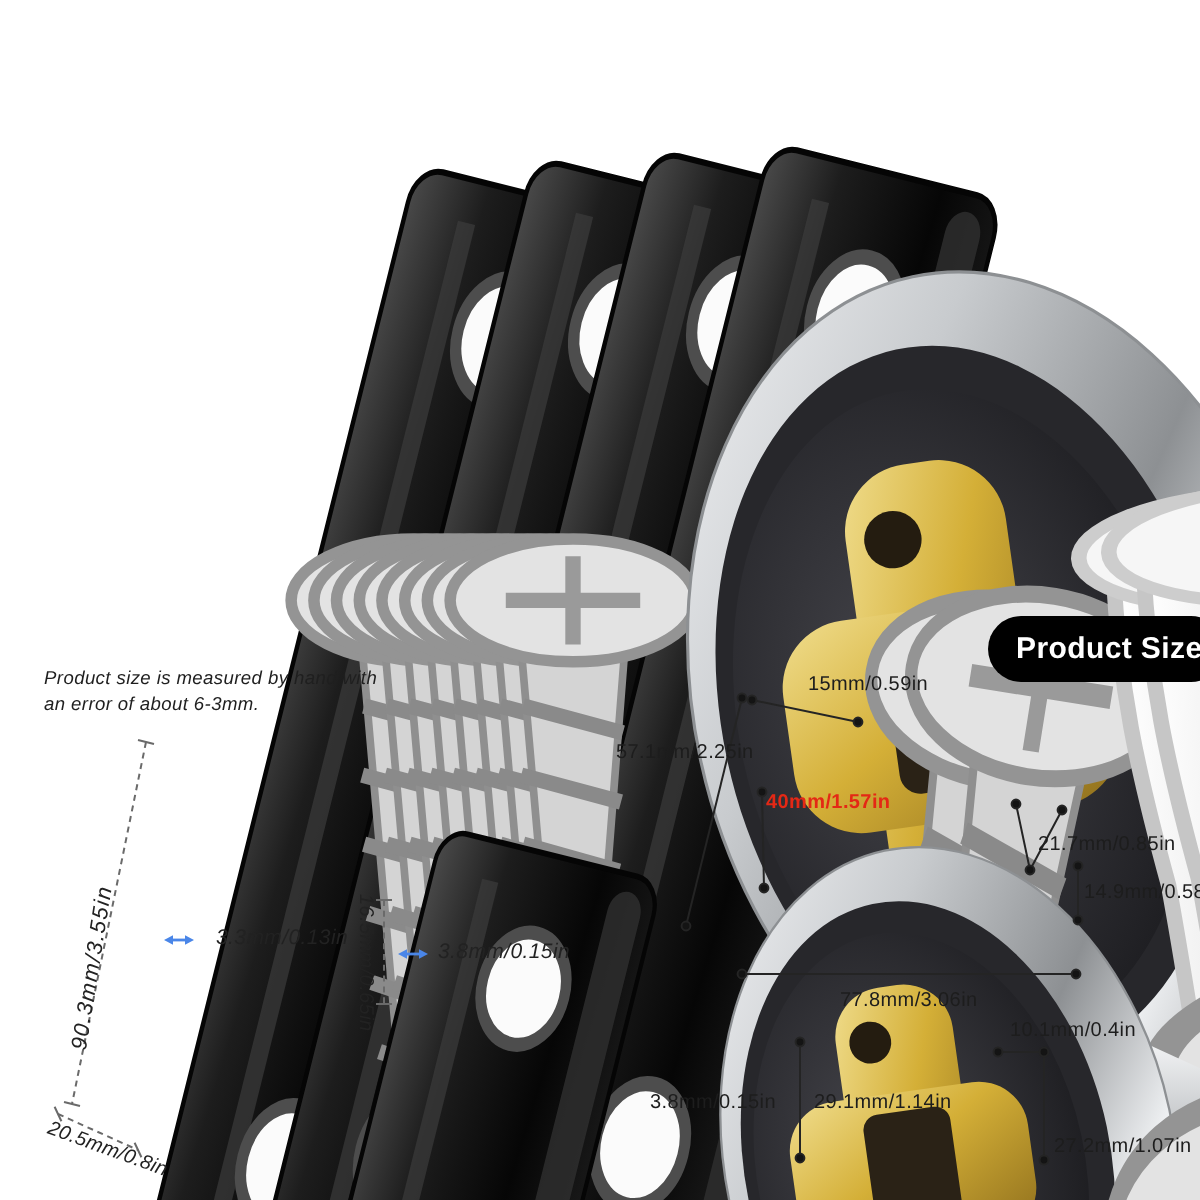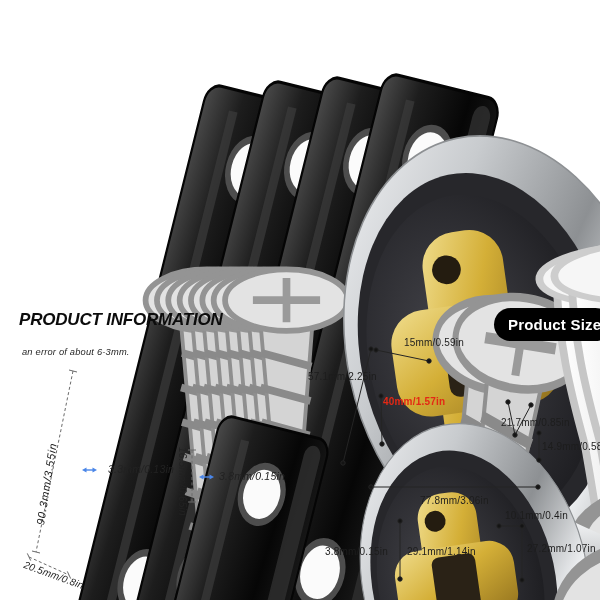--- a/index.html
+++ b/index.html
@@ -186,40 +186,40 @@
         <circle cx="400" cy="521" r="2.2"></circle>
         <circle cx="400" cy="579" r="2.2"></circle>
       <line x1="499" y1="526" x2="522" y2="526"></line>
         <circle cx="499" cy="526" r="2.2"></circle>
       <line x1="522" y1="526" x2="522" y2="580"></line>
         <circle cx="522" cy="526" r="2.2"></circle>
         <circle cx="522" cy="580" r="2.2"></circle>
     </g>
   </svg>
 
-  <div class="heading">PRODUCT INFORMATION</div>
+  <div class="note" style="left:22px;top:334px;">Product size is measured by hand with</div>
   <div class="note" style="left:22px;top:347px;">an error of about 6-3mm.</div>
 
   <div class="badge">
     <span>Product Size</span>
   </div>
 
   <span class="lbl it rot" style="left:34px;top:524px;font-size:11px;letter-spacing:.8px;transform:rotate(-81deg);">90.3mm/3.55in</span>
   <span class="lbl it" style="left:108px;top:463px;text-align:center;">3.3mm/0.13in</span>
   <span class="lbl it rot" style="left:26px;top:559px;font-size:10px;transform:rotate(20deg);">20.5mm/0.8in</span>
 
   <span class="lbl it rot" style="left:188px;top:447px;font-size:10px;transform:rotate(90deg);">16.5mm/0.65in</span>
   <span class="lbl it" style="left:219px;top:470px;">3.8mm/0.15in</span>
 
   <span class="lbl" style="left:404px;top:337px;">15mm/0.59in</span>
   <span class="lbl" style="left:308px;top:371px;">57.1mm/2.25in</span>
   <span class="lbl red" style="left:383px;top:396px;">40mm/1.57in</span>
-  <span class="lbl" style="left:501px;top:417px;text-align:right;">21.7mm/0.85in</span>
+  <span class="lbl" style="left:519px;top:417px;text-align:right;">21.7mm/0.85in</span>
   <span class="lbl" style="left:542px;top:441px;">14.9mm/0.58in</span>
   <span class="lbl" style="left:420px;top:495px;">77.8mm/3.06in</span>
 
   <span class="lbl" style="left:325px;top:546px;">3.8mm/0.15in</span>
   <span class="lbl" style="left:407px;top:546px;">29.1mm/1.14in</span>
 
   <span class="lbl" style="left:505px;top:510px;">10.1mm/0.4in</span>
-  <span class="lbl" style="left:527px;top:543px;">27.2mm/1.07in</span>
+  <span class="lbl" style="left:527px;top:568px;">27.2mm/1.07in</span>
 
 </div>
 
 </body></html>

